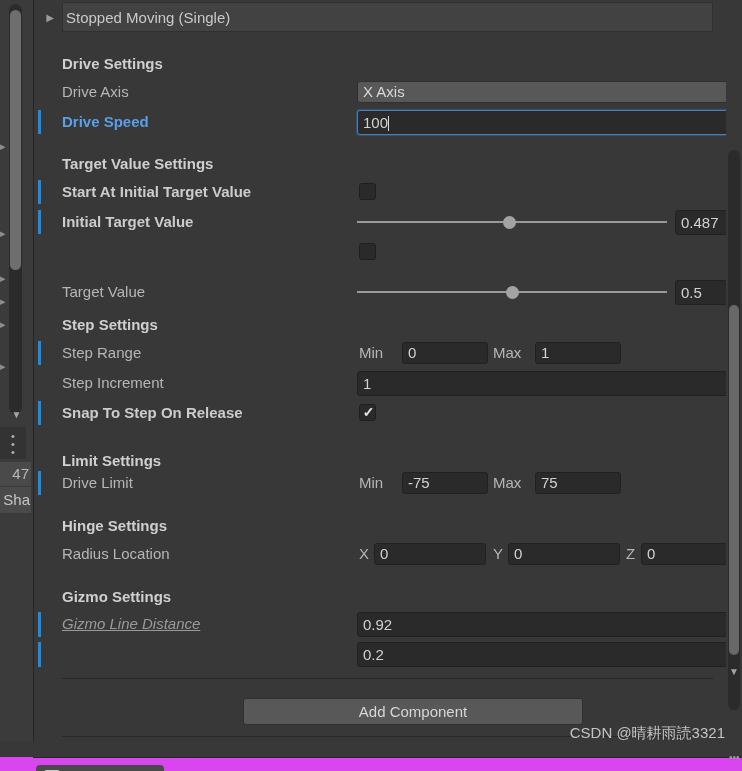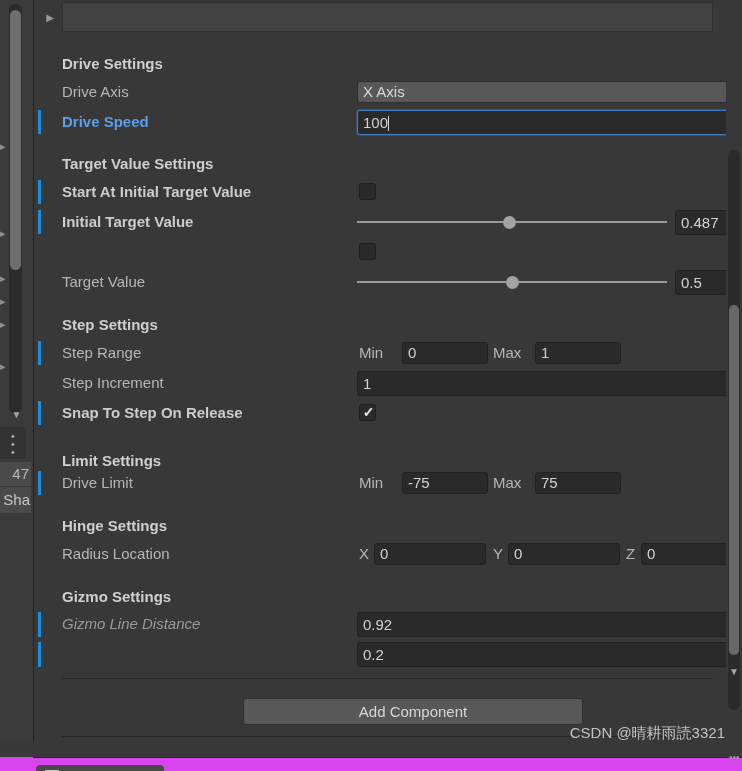--- a/index.html
+++ b/index.html
@@ -172,21 +172,21 @@
     left: 28px;
     top: 0;
     height: 24px;
     line-height: 24px;
     font-size: 15px;
     color: #b6b6b6;
     white-space: nowrap;
   }
   .row .label.bold { font-weight: bold; color: #cccccc; }
   .row .label.blue { font-weight: bold; color: #5a9fe8; }
-  .row .label.italic { font-style: italic; color: #9a9a9a; }
+  .row .label.italic { font-style: italic; color: #9a9a9a; text-decoration: underline; }
 
   
   .field {
     position: absolute;
     background: #2a2a2a;
     border: 1px solid #212121;
     border-radius: 3px;
     box-sizing: border-box;
     height: 22px;
     line-height: 20px;
@@ -414,20 +414,21 @@
   </div>
   <div class="lp-row-num">47</div>
   <div class="lp-row-txt">Sha</div>
 </div>
 
 <div id="inspector">
   <div class="content">
 
     <div class="event-header">
       <span class="tri">▶</span>
+      <span class="etxt">Stopped Moving (Single)</span>
     </div>
 
     <div class="section-title" style="top:55px;">Drive Settings</div>
 
     <div class="row" style="top:80px;">
       <div class="label">Drive Axis</div>
       <div class="dropdown" style="left:323px; top:1px; width:392px;">
         <span>X Axis</span>
         <span class="caret-down">▼</span>
       </div>
@@ -458,21 +459,21 @@
       </div>
       <div class="field" style="left:641px; top:0px; width:74px; height:25px; line-height:23px;">
         <span>0.487</span>
       </div>
     </div>
 
     <div class="row" style="top:240px;">
       <div class="checkbox" style="left:325px; top:3px;"></div>
     </div>
 
-    <div class="row" style="top:270px;">
+    <div class="row" style="top:280px;">
       <div class="label">Target Value</div>
       <div class="slider" style="left:323px; top:2px; width:310px;">
         <div class="track"></div>
         <div class="knob" style="left:149px;"></div>
       </div>
       <div class="field" style="left:641px; top:0px; width:74px; height:25px; line-height:23px;">
         <span>0.5</span>
       </div>
     </div>
 

